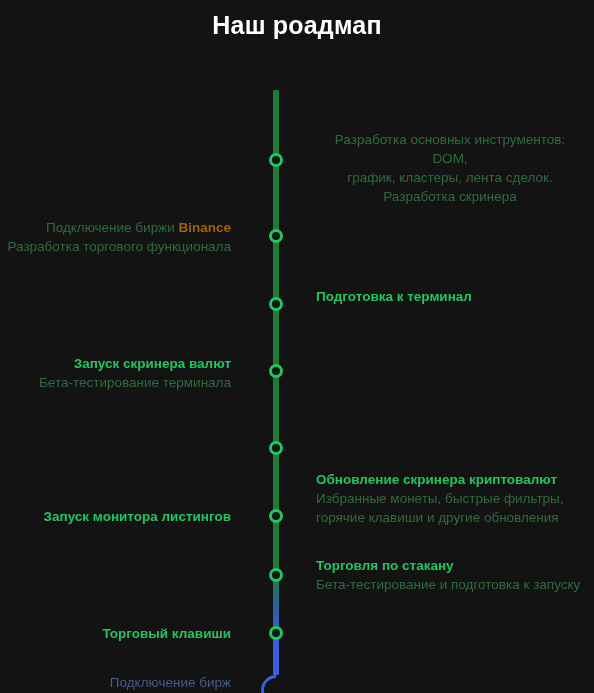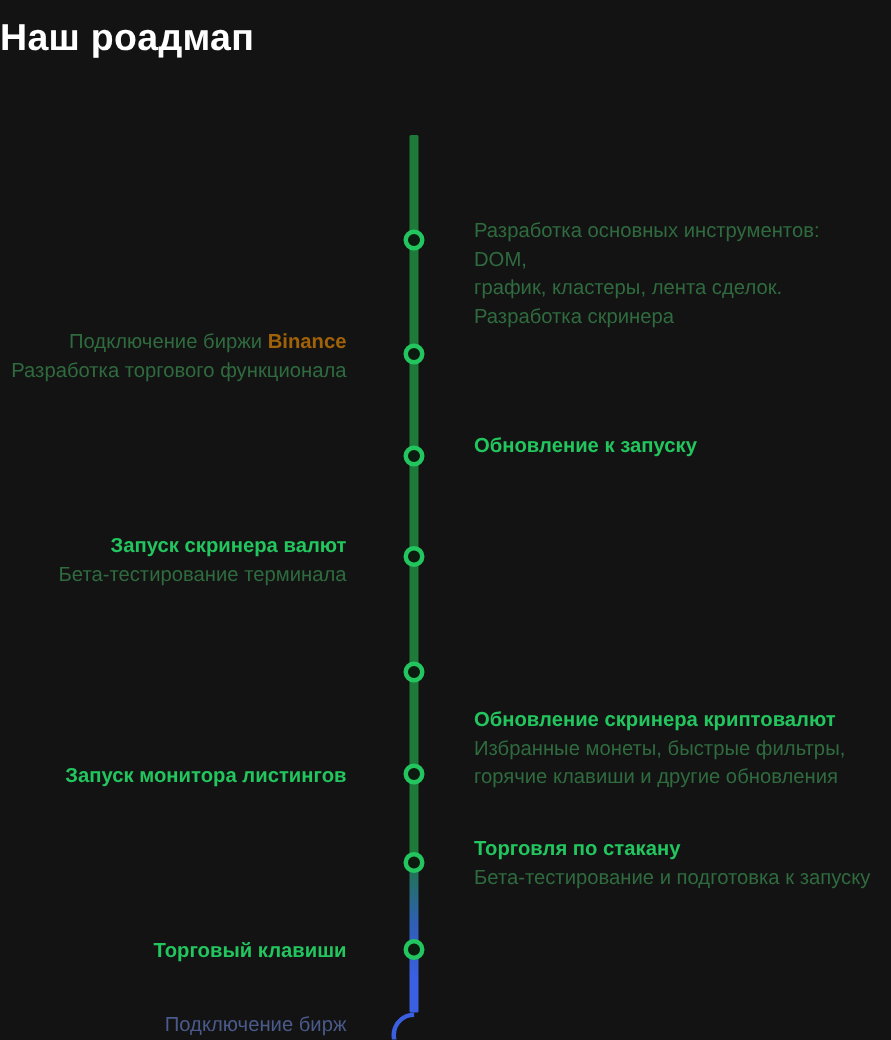--- a/index.html
+++ b/index.html
@@ -9,20 +9,21 @@
   body {
     width: 594px;
     height: 693px;
     background: #131313;
     font-family: "Liberation Sans", "DejaVu Sans", sans-serif;
     overflow: hidden;
     position: relative;
   }
 
   .page-title {
+    text-align: center;
     color: #ffffff;
     font-size: 25px;
     font-weight: bold;
     letter-spacing: 0.2px;
     margin: 0;
     padding-top: 8px;
     height: 34px;
     line-height: 34px;
   }
 
@@ -116,31 +117,31 @@
       <div class="node" style="top: 322px;"></div>
       <div class="node" style="top: 399px;"></div>
       <div class="node" style="top: 467px;"></div>
       <div class="node" style="top: 526px;"></div>
       <div class="node" style="top: 584px;"></div>
     </div>
 
   <div class="spinner"></div>
 
   <div id="milestones">
-      <div class="ms right" style="top: 102px;">
+      <div class="ms right" style="top: 88px; text-align: center;">
         <span class="line"><span class="t-done">Разработка основных инструментов: DOM,</span></span>
         <span class="line"><span class="t-done">график, кластеры, лента сделок.</span></span>
         <span class="line"><span class="t-done">Разработка скринера</span></span>
       </div>
       <div class="ms left" style="top: 176px;">
         <span class="line"><span class="t-done">Подключение биржи </span><span class="t-done-b">Binance</span></span>
         <span class="line"><span class="t-done">Разработка торгового функционала</span></span>
       </div>
       <div class="ms right" style="top: 245px;">
-        <span class="line"><span class="t-active">Обновление к запуску</span></span>
+        <span class="line"><span class="t-active">Подготовка к терминал</span></span>
       </div>
       <div class="ms left" style="top: 312px;">
         <span class="line"><span class="t-active">Запуск скринера валют</span></span>
         <span class="line"><span class="t-sub">Бета-тестирование терминала</span></span>
       </div>
       <div class="ms right" style="top: 380px; margin-top: 48px;">
         <span class="line"><span class="t-active">Обновление скринера криптовалют</span></span>
         <span class="line"><span class="t-sub">Избранные монеты, быстрые фильтры,</span></span>
         <span class="line"><span class="t-sub">горячие клавиши и другие обновления</span></span>
       </div>

